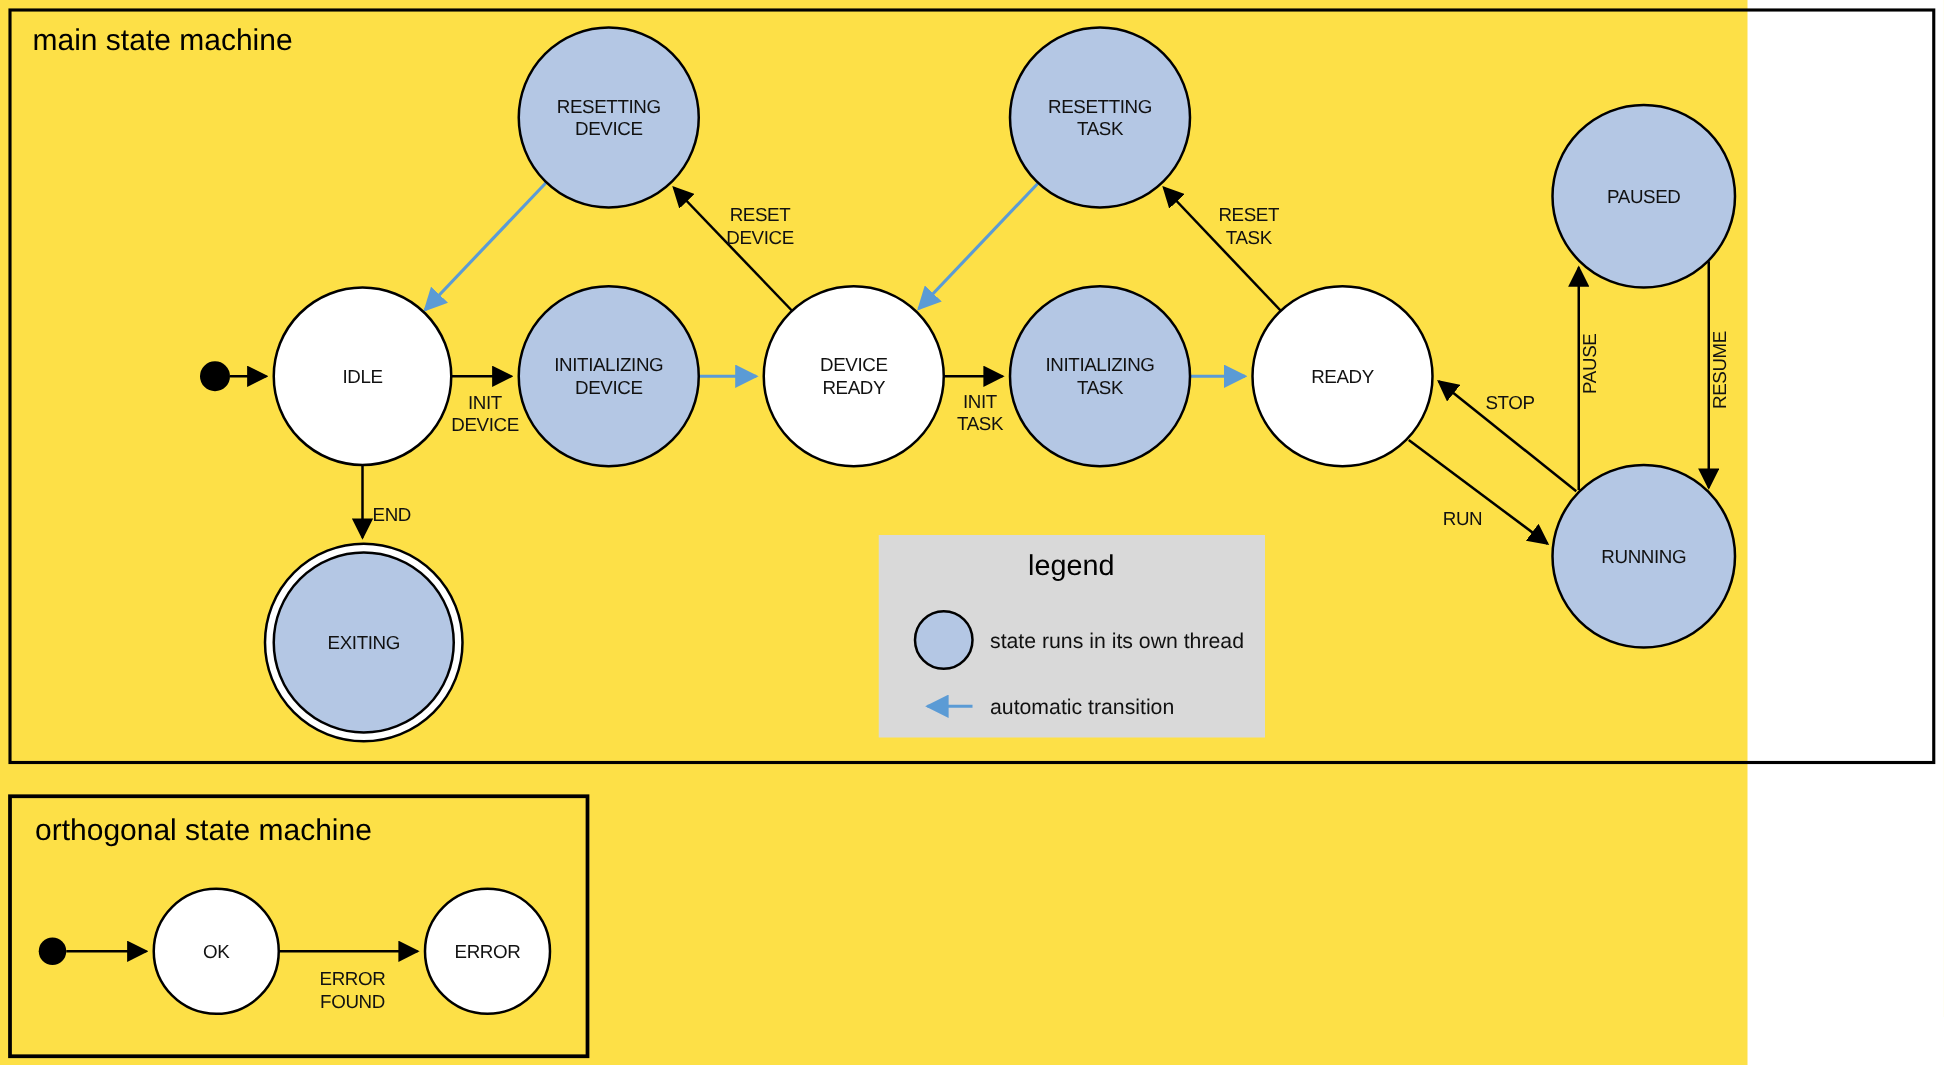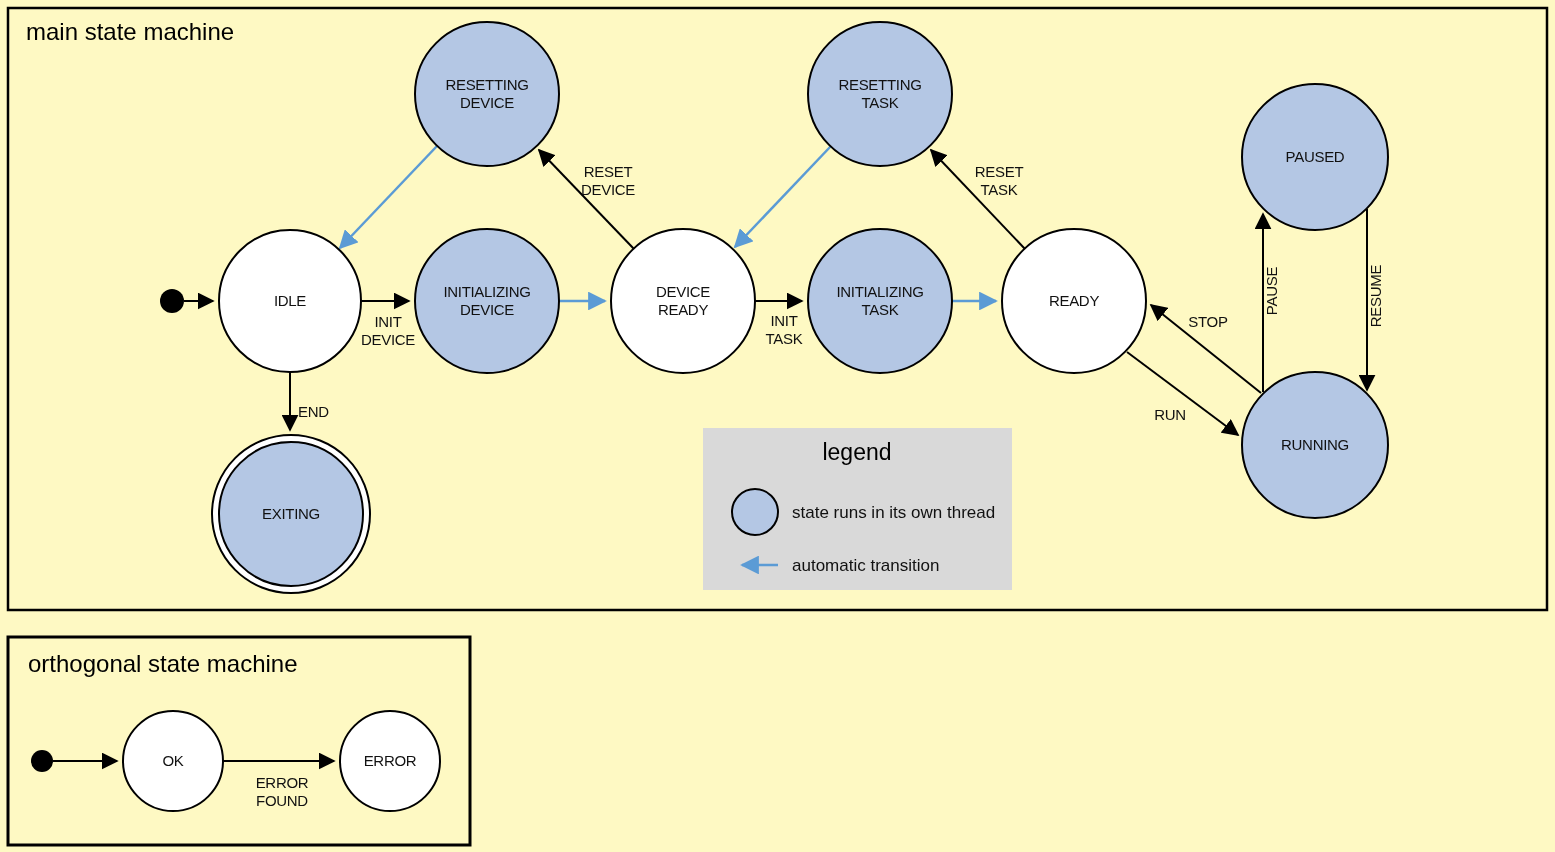--- a/index.html
+++ b/index.html
@@ -1,16 +1,16 @@
 <!DOCTYPE html>
 <html><head>
 <meta charset="utf-8">
 <style>
   html,body{margin:0;padding:0;background:#ffffff;}
-  .page{position:relative;width:1555px;height:852px;background:#fef9c3;}
+  .page{position:relative;width:1398px;height:852px;background:#fde047;}
   svg text{font-family:"Liberation Sans", sans-serif;fill:#1a1a1a;}
   .panel{fill:none;stroke:#000;stroke-width:2.5;}
   .panel-thick{fill:none;stroke:#000;stroke-width:3;}
   .state-blue{fill:#b4c7e4;stroke:#000;stroke-width:2;}
   .state-white{fill:#ffffff;stroke:#000;stroke-width:2;}
   .dot{fill:#000;stroke:none;}
   .edge{stroke:#000;stroke-width:2;fill:none;}
   .edge-blue{stroke:#5b9bd5;stroke-width:2.5;fill:none;}
   .state-lbl{font-size:15px;text-anchor:middle;letter-spacing:-0.3px;fill:#111;}
   .edge-lbl{font-size:15px;text-anchor:middle;letter-spacing:-0.3px;fill:#111;}

